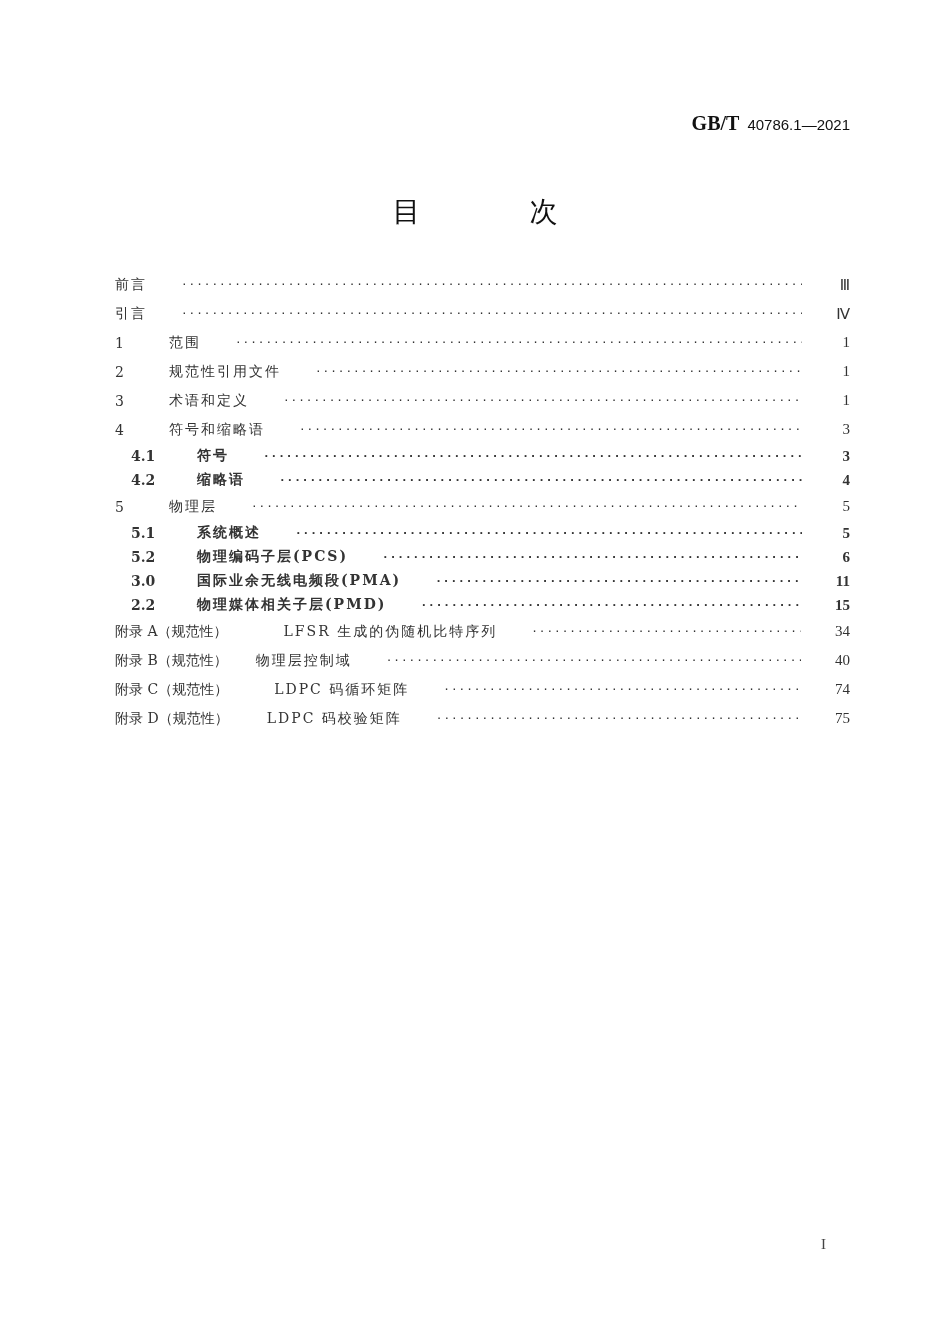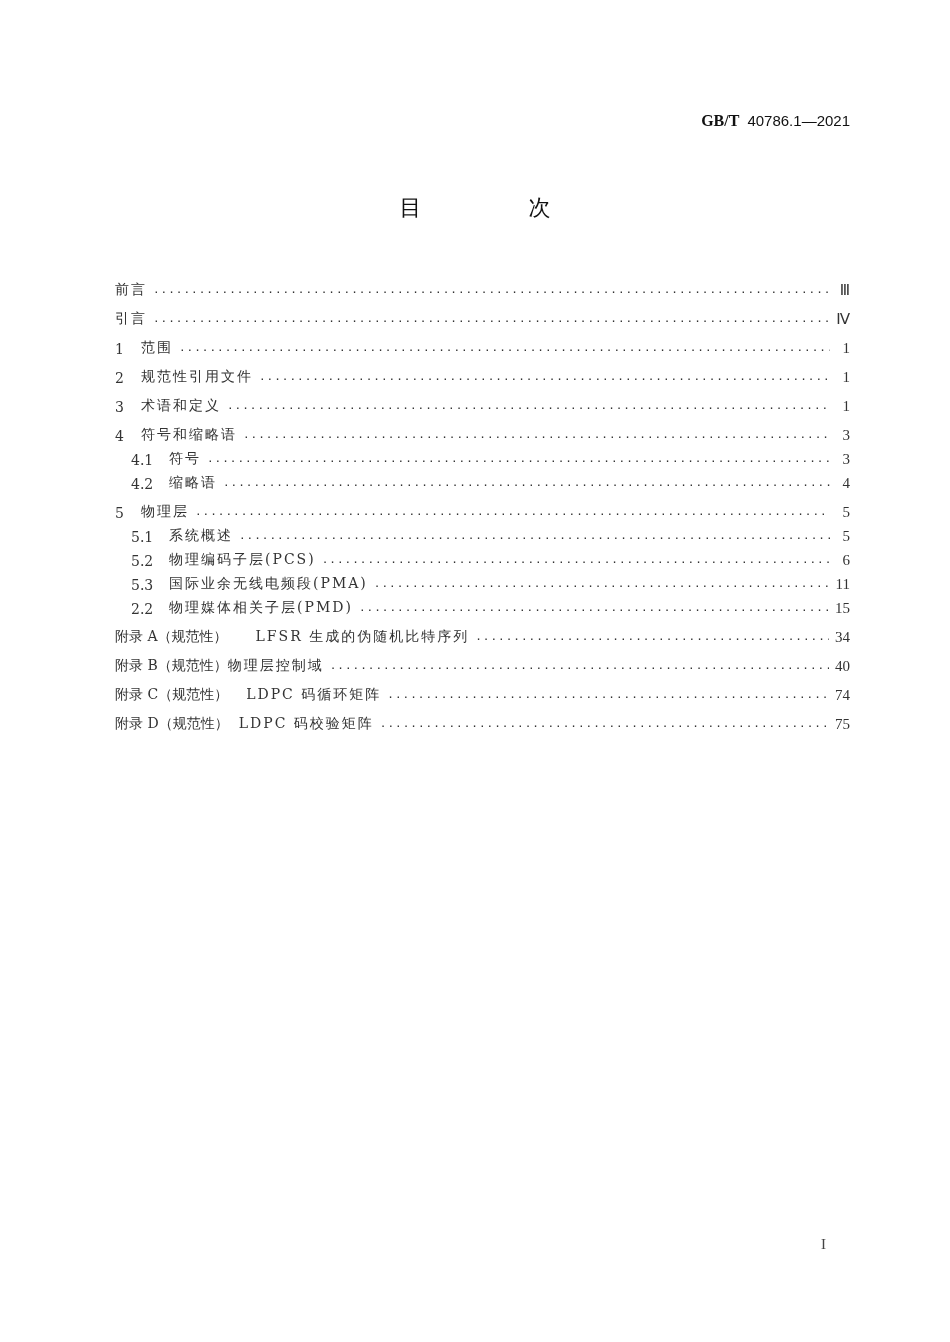--- a/index.html
+++ b/index.html
@@ -1,25 +1,25 @@
 <!DOCTYPE html>
 <html><head>
 <meta charset="utf-8">
 <style>
   html, body { margin: 0; padding: 0; background: #ffffff; }
   body { width: 950px; height: 1342px; position: relative; overflow: hidden;
          font-family: "DejaVu Serif", serif; color: #222; }
   .std-code { position: absolute; top: 112px; right: 100px; font-size: 15px; color: #111; }
-  .std-code .gb { font-family: "Liberation Serif", serif; font-weight: bold; font-size: 16px; margin-top: 13px; }
+  .std-code .gb { font-family: "Liberation Serif", serif; font-weight: bold; font-size: 20px; margin-top: 13px; }
   .std-code .num { font-family: "Liberation Sans", sans-serif; margin-left: 8px; margin-top: 41px; }
   .title { position: absolute; top: 193px; left: 0; width: 950px; text-align: center;
-           font-family: "DejaVu Sans", sans-serif; font-size: 22px; color: #111; letter-spacing: 50px; padding-left: 50px; box-sizing: border-box; }
+           font-family: "DejaVu Sans", sans-serif; font-size: 28px; color: #111; letter-spacing: 50px; padding-left: 50px; box-sizing: border-box; }
   .toc { position: absolute; left: 115px; top: 270px; width: 735px; }
-  .row { display: flex; align-items: flex-end; height: 29px; font-size: 14px; color: #333; white-space: nowrap; }
-  .row.sub { height: 24px; padding-left: 16px; }
+  .row { display: flex; align-items: center; height: 29px; font-size: 14px; color: #333; white-space: nowrap; gap: 28px; }
+  .row.sub { height: 24px; padding-left: 16px; font-weight: bold; }
   .row.sub:first-of-type {}
   .num-label { min-width: 26px; display: inline-block; }
   .row.sub .num-label { min-width: 38px; }
   .label { letter-spacing: 2px; }
   .leader { flex: 1; overflow: hidden; margin: 0 6px; color: #333; letter-spacing: 1px; font-family: "DejaVu Sans Mono", monospace; font-size: 11px; }
   .leader::after { content: "·································································································································································"; }
   .page { min-width: 14px; text-align: right; font-family: "Liberation Serif", serif; font-size: 15px; }
   .folio { position: absolute; top: 1236px; left: 821px; font-family: "Liberation Serif", serif; font-size: 15px; color: #444; }
 </style>
 </head>
@@ -90,21 +90,21 @@
       <span class="leader"></span>
       <span class="page">5</span>
     </div>
   <div class="row sub">
       <span class="num-label">5.2</span>
       <span class="label">物理编码子层(PCS)</span>
       <span class="leader"></span>
       <span class="page">6</span>
     </div>
   <div class="row sub">
-      <span class="num-label">5.3</span>
+      <span class="num-label">3.0</span>
       <span class="label">国际业余无线电频段(PMA)</span>
       <span class="leader"></span>
       <span class="page">11</span>
     </div>
   <div class="row sub">
       <span class="num-label">2.2</span>
       <span class="label">物理媒体相关子层(PMD)</span>
       <span class="leader"></span>
       <span class="page">15</span>
     </div>

